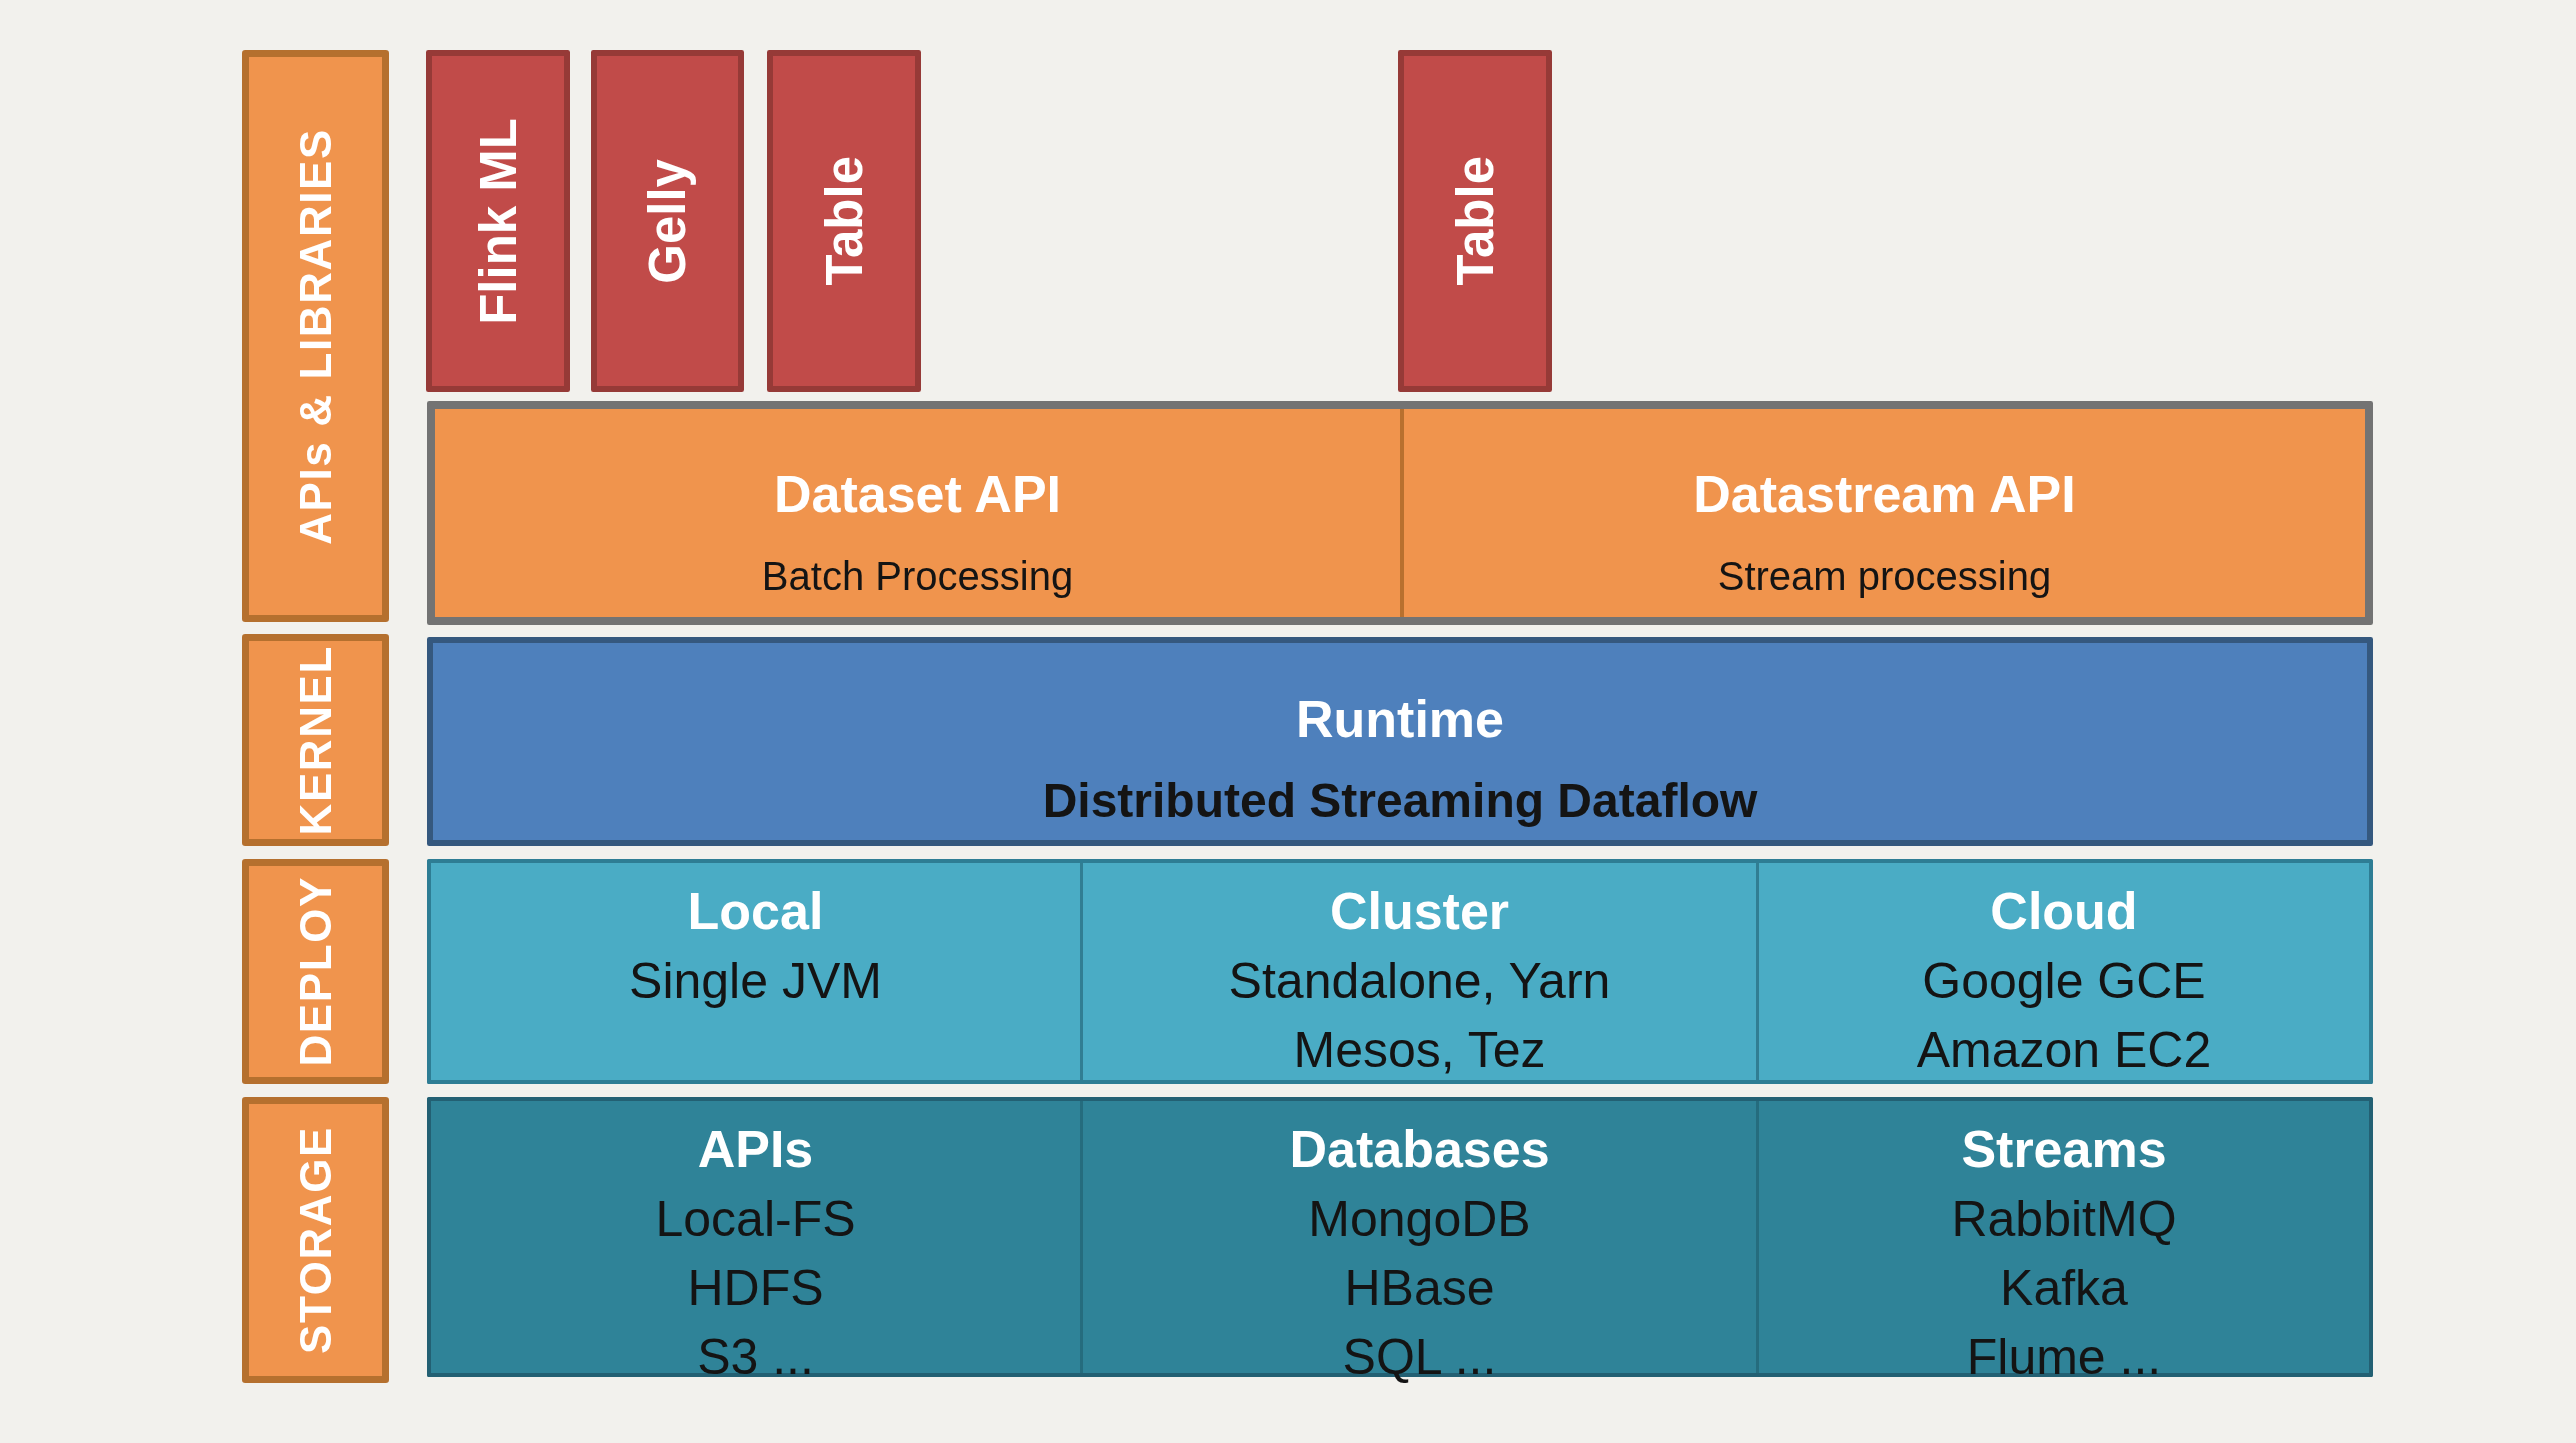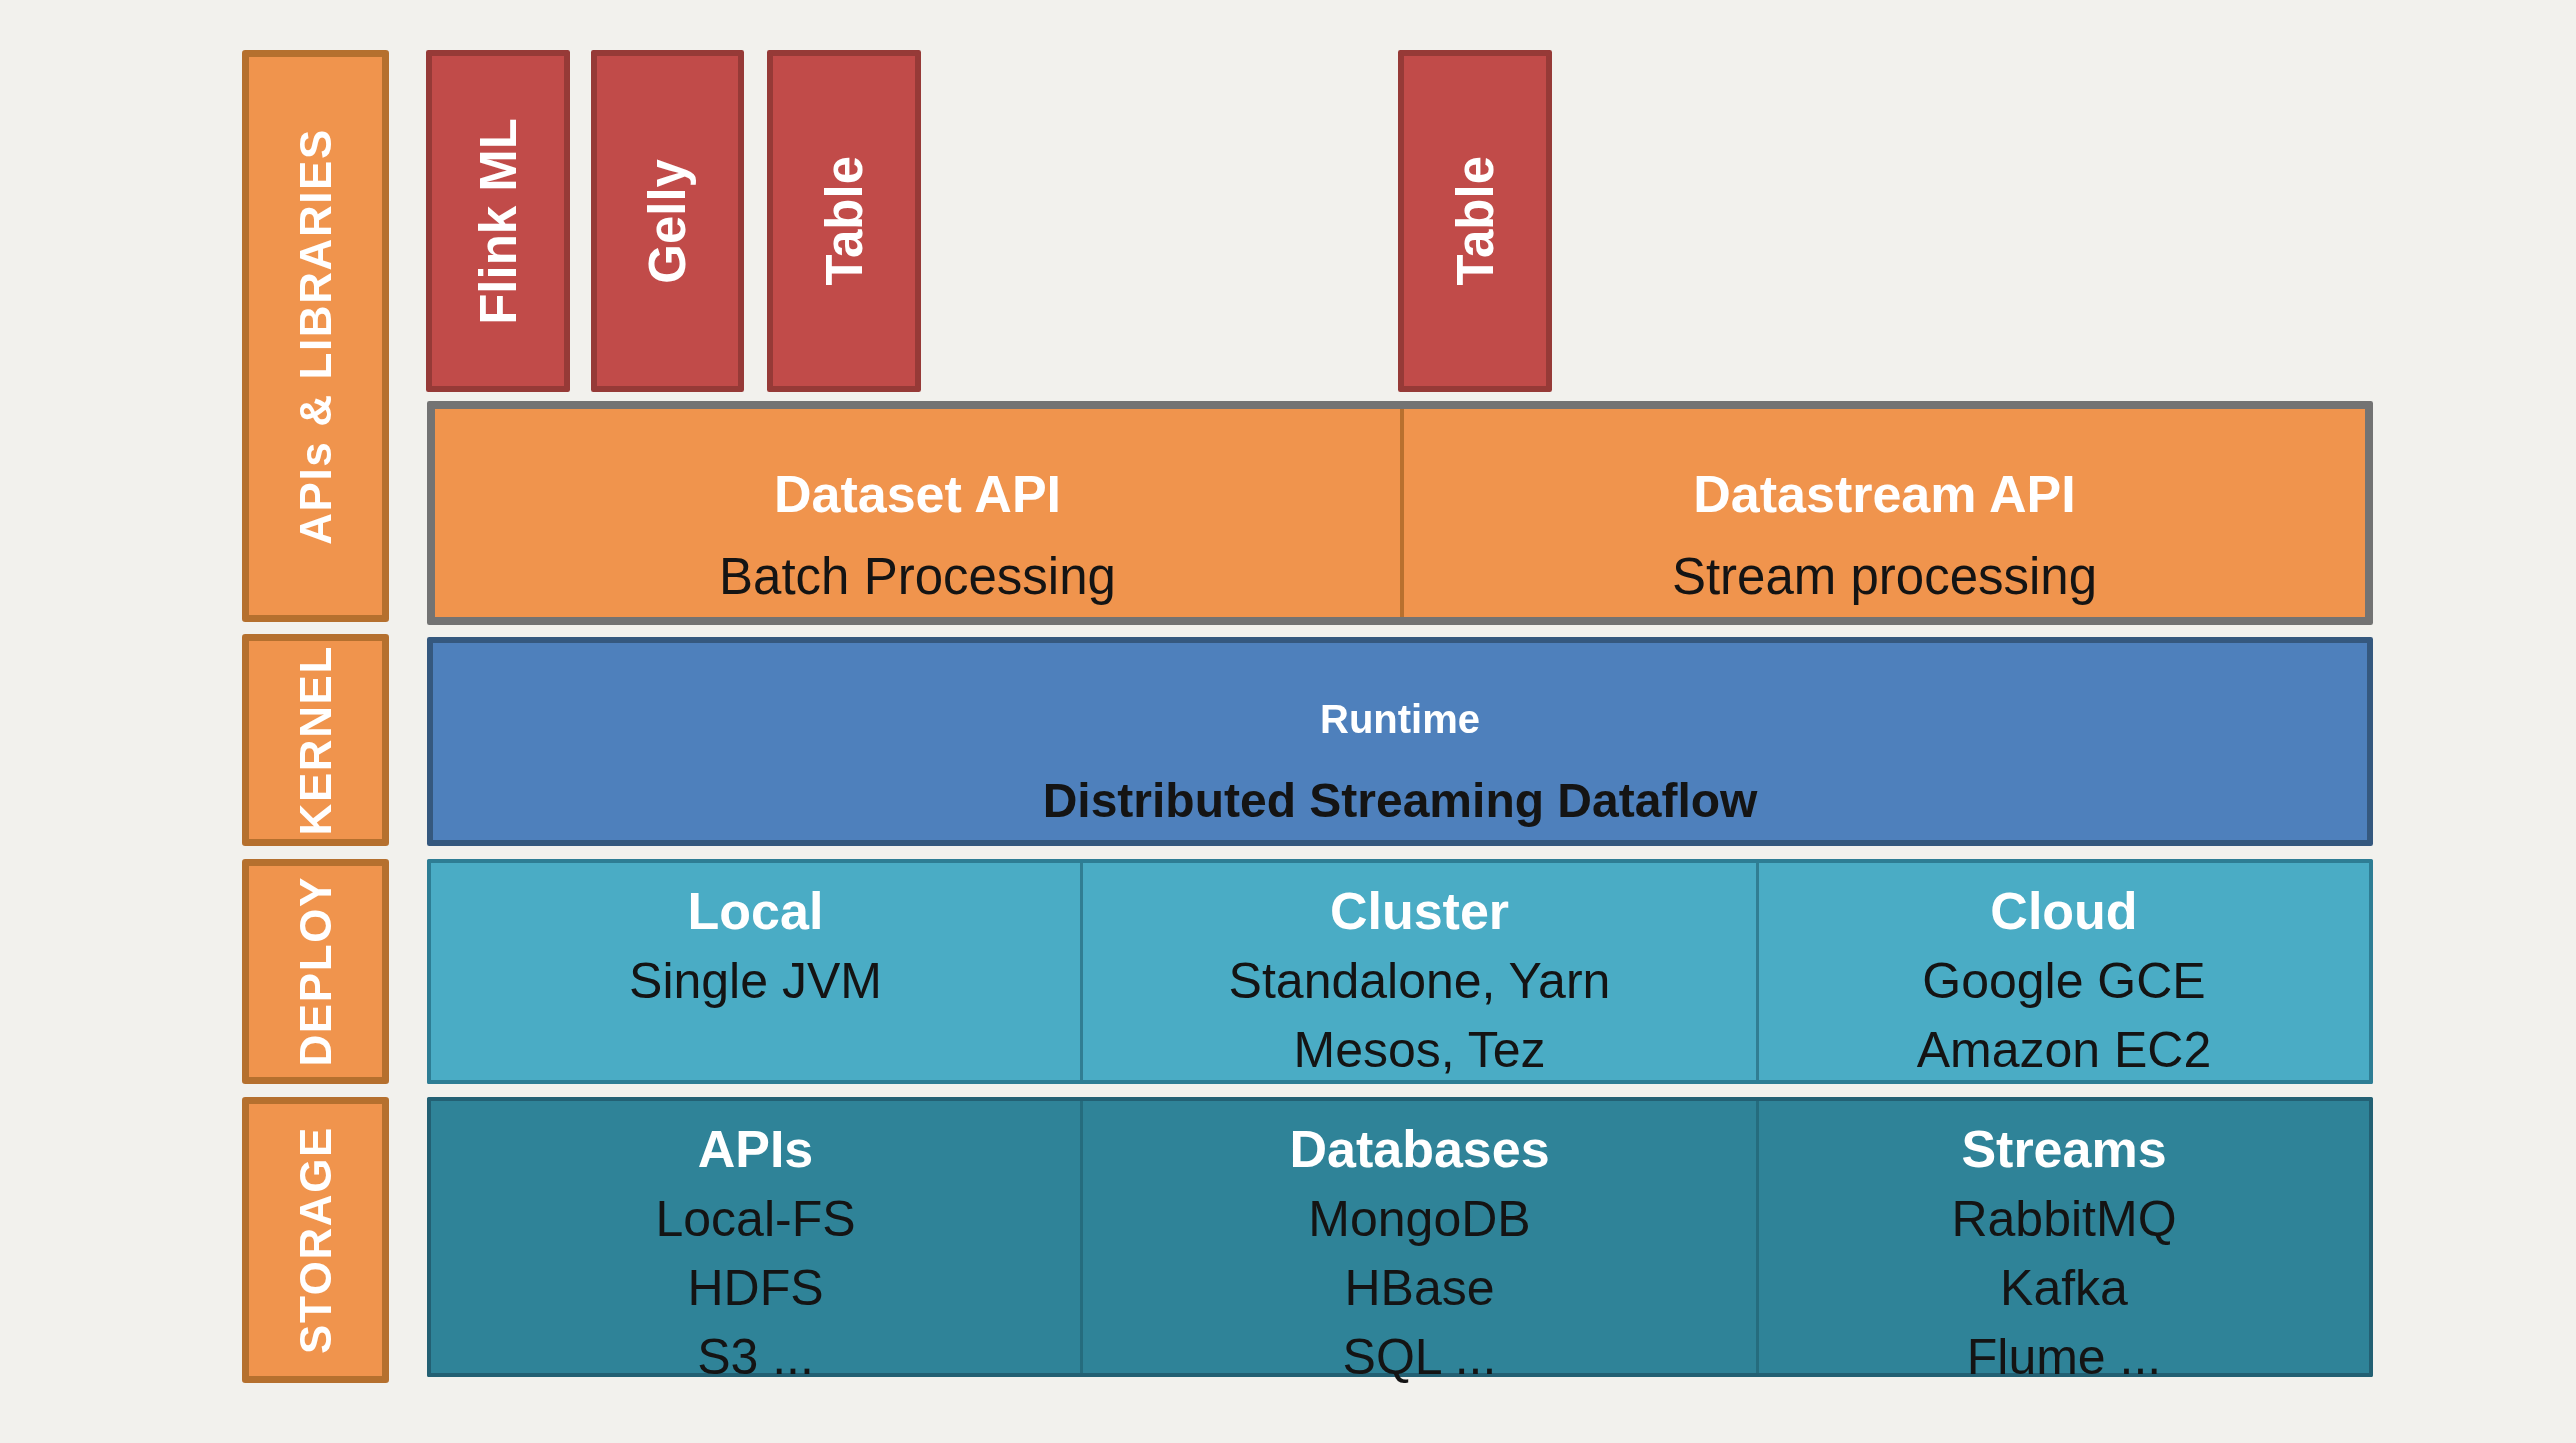--- a/index.html
+++ b/index.html
@@ -73,22 +73,22 @@
   .deploy-row .cell + .cell, .storage-row .cell + .cell{border-left:3.8px solid rgba(30,90,105,.55);}
   .c1{flex:0 0 649px;} .c2{flex:0 0 676px;} .c3{flex:1 1 auto;}
 
   .cell-title{
     color:#ffffff;font-weight:700;font-size:52px;line-height:71px;
   }
   .cell-line{
     color:#141414;font-weight:400;font-size:50px;line-height:69px;
   }
   .api-row .cell-title{line-height:76px;margin-bottom:9.7px;}
-  .api-row .cell-line{font-size:51px;}
-  .kernel-title{color:#ffffff;font-weight:700;font-size:40px;line-height:76px;margin-bottom:7.6px;}
+  .api-row .cell-line{font-size:40px;}
+  .kernel-title{color:#ffffff;font-weight:700;font-size:52px;line-height:76px;margin-bottom:7.6px;}
   .kernel-sub{color:#141414;font-weight:700;font-size:48px;line-height:71px;}
 </style>
 </head>
 <body>
 
 <div class="canvas">
 
   <div class="box side-box" style="left:242px;top:50px;width:147px;height:572px;">
     <span class="vtext side-label">APIs &amp; LIBRARIES</span>
   </div>

